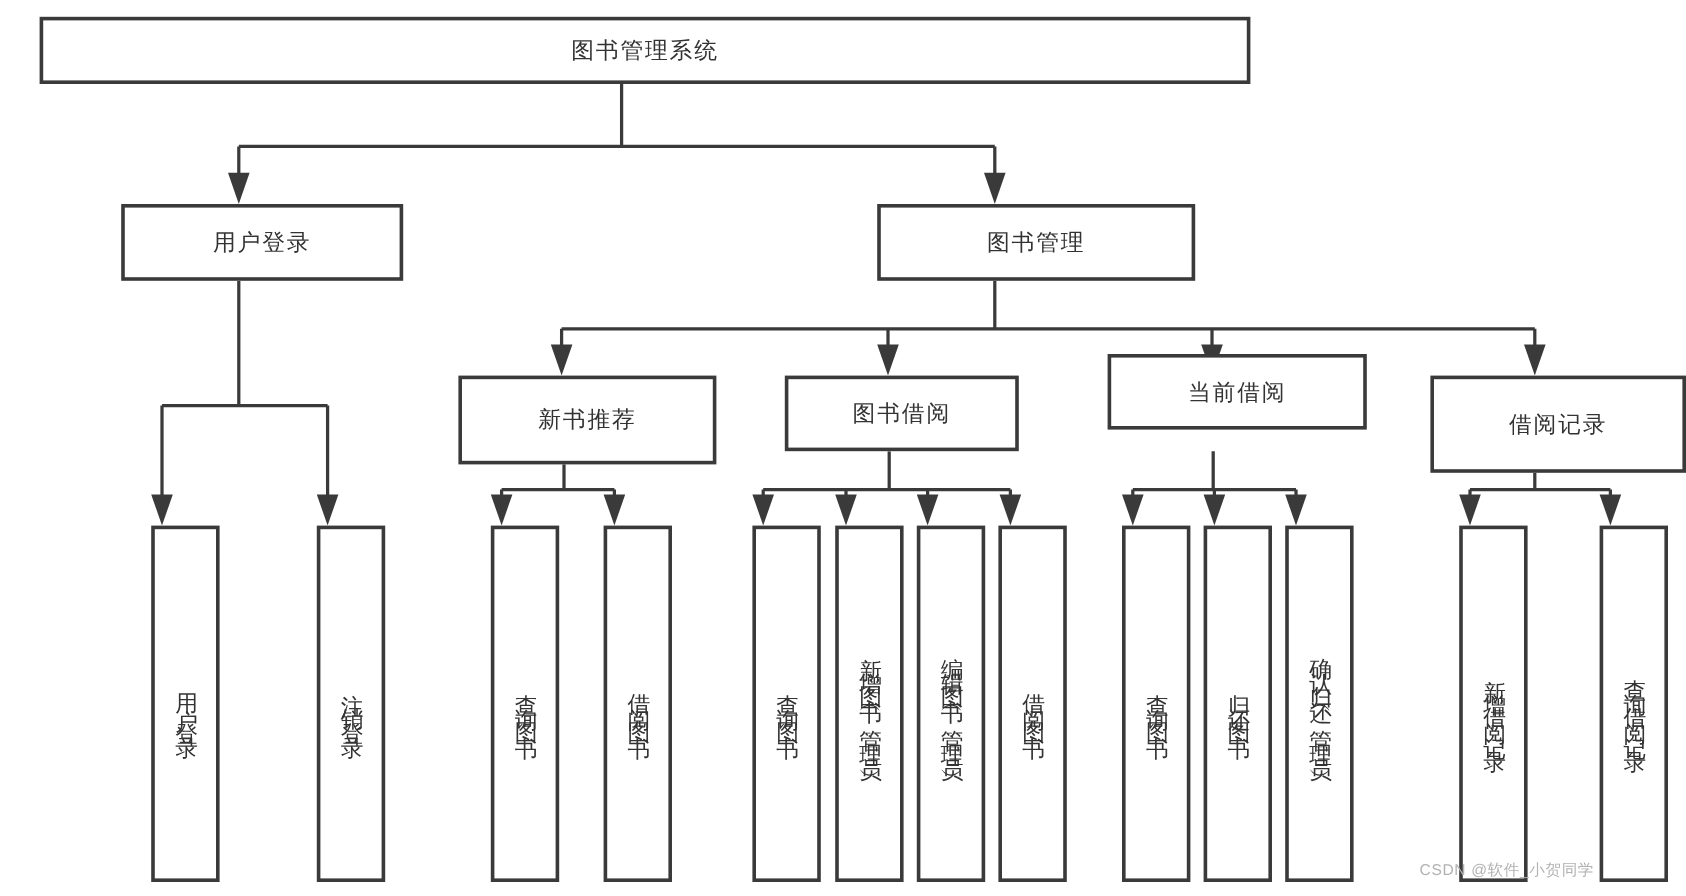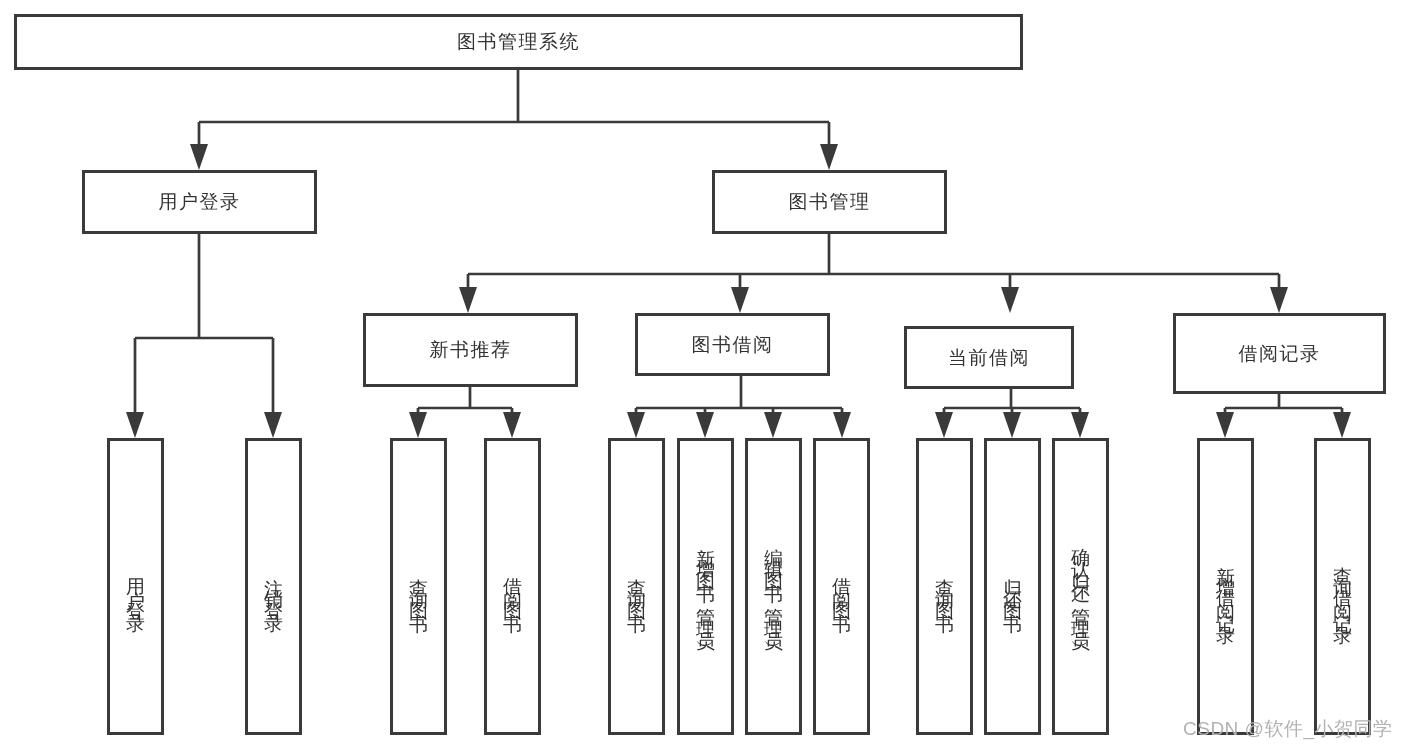--- a/index.html
+++ b/index.html
@@ -2,30 +2,30 @@
 <html><head>
 <meta charset="utf-8">
 <style>
   html,body{margin:0;padding:0;background:#ffffff;}
   body{width:1405px;height:747px;font-family:"Liberation Sans","DejaVu Sans",sans-serif;}
   .canvas{position:relative;width:1405px;height:747px;background:#ffffff;overflow:hidden;}
   svg.connectors{position:absolute;left:0;top:0;z-index:0;}
   .node{
     position:absolute;box-sizing:border-box;z-index:1;
     border:3px solid #3a3a3a;background:#ffffff;color:#333333;
-    display:flex;align-items:center;justify-content:center;
+    display:flex;align-items:center;justify-content:center;margin-left:19px;
   }
   .node.h .lbl{font-size:19px;letter-spacing:1.5px;white-space:nowrap;}
   .node.v .lbl{
     writing-mode:vertical-rl;text-orientation:mixed;
     font-size:19px;letter-spacing:12px;line-height:1.05;white-space:nowrap;
   }
   .watermark{
     position:absolute;left:1183px;top:716px;z-index:2;
-    font-size:19px;color:#b2b2b2;letter-spacing:0.5px;white-space:nowrap;
+    font-size:13px;color:#b2b2b2;letter-spacing:0.5px;white-space:nowrap;
   }
 </style>
 </head>
 <body>
 
 <div class="canvas">
 
   <svg class="connectors" width="1405" height="747" viewBox="0 0 1405 747">
     <path d="M518 70 V122 M199 122 H829 M199 122 V146 M829 122 V146
          M199 234 V338 M135 338 H273 M135 338 V414 M273 338 V414
@@ -57,31 +57,31 @@
     </g>
   </svg>
 
   <div class="node h" style="left:14px;top:14px;width:1009px;height:56px">
     <span class="lbl">图书管理系统</span>
   </div>
 
   <div class="node h" style="left:82px;top:170px;width:235px;height:64px">
     <span class="lbl">用户登录</span>
   </div>
-  <div class="node h" style="left:712px;top:170px;width:235px;height:64px">
+  <div class="node h" style="left:712px;top:170px;width:265px;height:64px">
     <span class="lbl">图书管理</span>
   </div>
 
   <div class="node h" style="left:363px;top:313px;width:215px;height:74px">
     <span class="lbl">新书推荐</span>
   </div>
   <div class="node h" style="left:635px;top:313px;width:195px;height:63px">
     <span class="lbl">图书借阅</span>
   </div>
-  <div class="node h" style="left:904px;top:326px;width:170px;height:63px">
+  <div class="node h" style="left:904px;top:295px;width:216px;height:63px">
     <span class="lbl">当前借阅</span>
   </div>
   <div class="node h" style="left:1173px;top:313px;width:213px;height:81px">
     <span class="lbl">借阅记录</span>
   </div>
 
   <div class="node v" style="left:107px;top:438px;width:57px;height:297px">
     <span class="lbl">用户登录</span>
   </div>
   <div class="node v" style="left:245px;top:438px;width:57px;height:297px">

